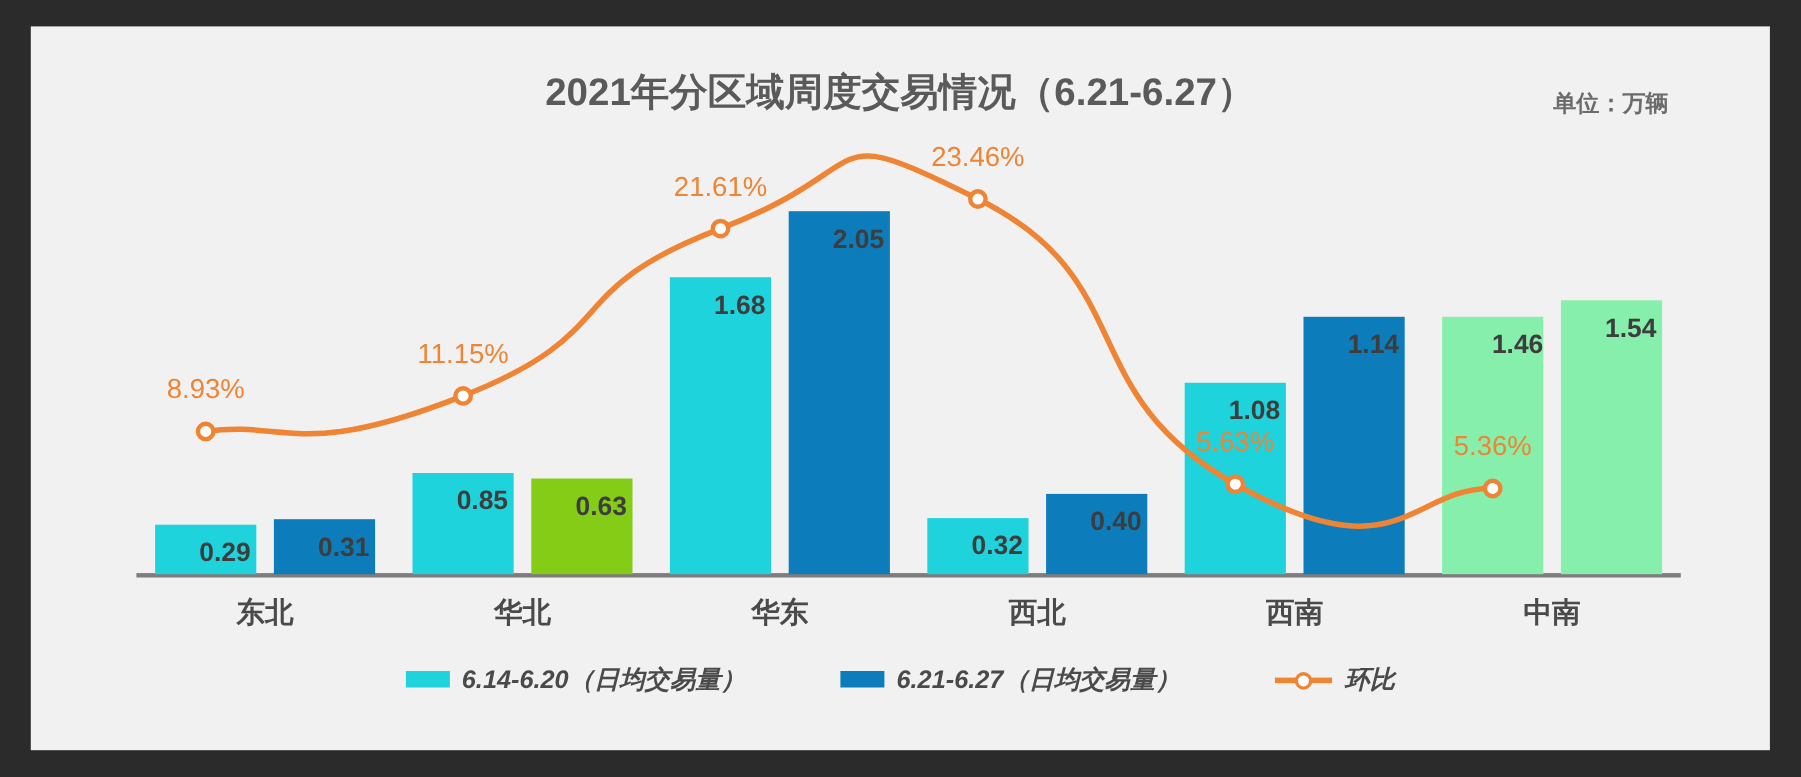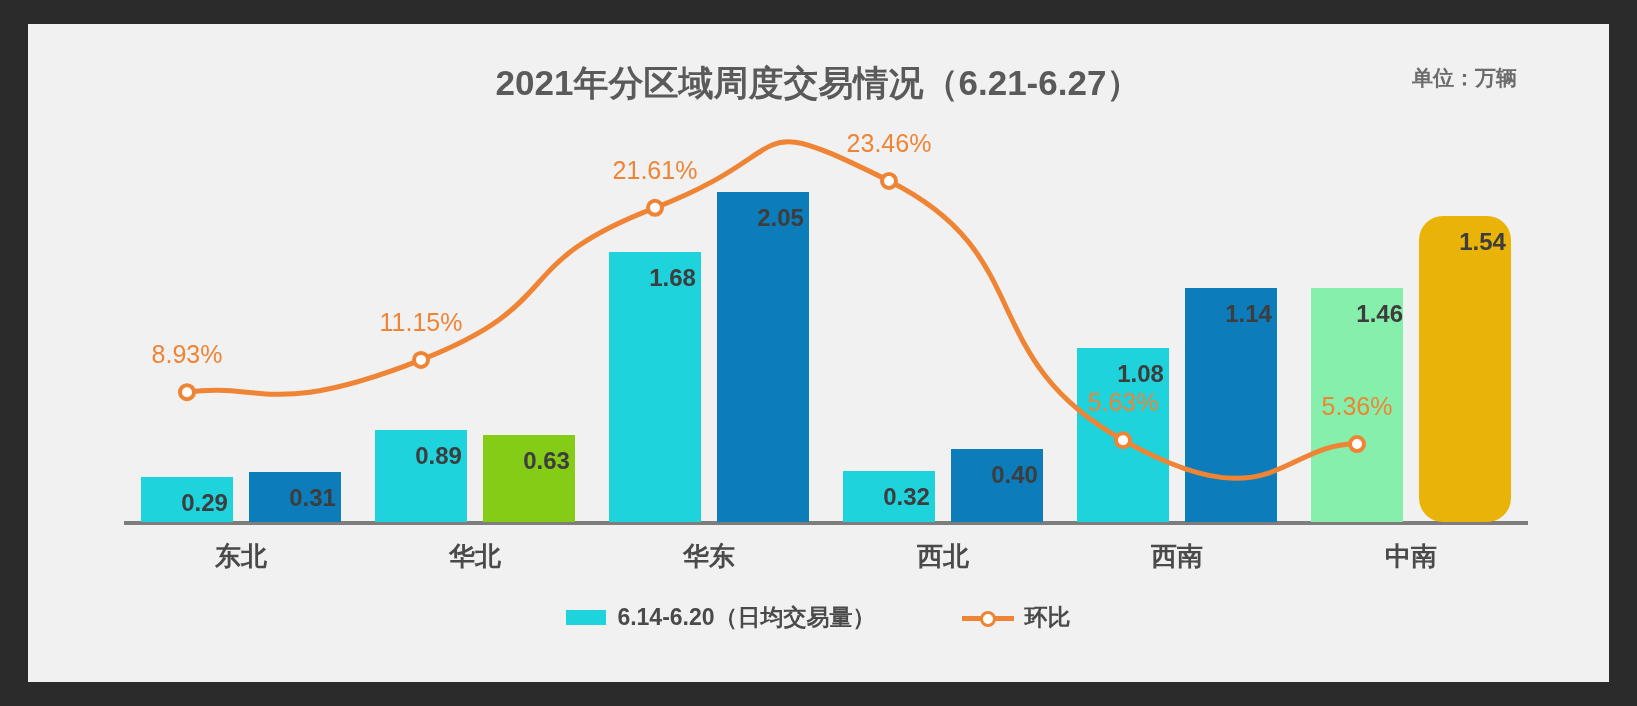--- a/index.html
+++ b/index.html
@@ -32,21 +32,21 @@
     text-align: center;
     font-size: 35px;
     font-weight: bold;
     color: #5a5a5a;
     letter-spacing: 0px;
     white-space: nowrap;
   }
   #unit-label {
     position: absolute;
     right: 92px;
-    top: 40px;
+    top: 56px;
     font-size: 21px;
     font-weight: bold;
     color: #6b6b6b;
     white-space: nowrap;
   }
 
   
   #plot {
     position: absolute;
     left: 96px;
@@ -121,20 +121,21 @@
   
   #legend {
     position: absolute;
     left: 0;
     top: 578px;
     width: 100%;
     display: flex;
     justify-content: center;
     align-items: center;
     gap: 86px;
+    font-style: italic;
   }
   .legend-item {
     display: flex;
     align-items: center;
     gap: 11px;
     font-size: 23px;
     font-weight: bold;
     color: #4a4a4a;
     white-space: nowrap;
   }
@@ -183,21 +184,21 @@
       <div class="group" style="left: 17px; width: 200px;">
         <div class="bar s1" style="height: 45px; left: 0px; background: rgb(31, 211, 220);">
           <span class="bar-value">0.29</span>
         </div>
         <div class="bar s2" style="height: 49.8638px; left: 108px; background: rgb(13, 124, 186);">
           <span class="bar-value">0.31</span>
         </div>
       </div>
       <div class="group" style="left: 251px; width: 200px;">
         <div class="bar s1" style="height: 91.6851px; left: 0px; background: rgb(31, 211, 220);">
-          <span class="bar-value">0.89</span>
+          <span class="bar-value">0.85</span>
         </div>
         <div class="bar s2" style="height: 87px; left: 108px; background: #84cc16;">
           <span class="bar-value">0.63</span>
         </div>
       </div>
       <div class="group" style="left: 485px; width: 200px;">
         <div class="bar s1" style="height: 270.23px; left: 0px; background: rgb(31, 211, 220);">
           <span class="bar-value">1.68</span>
         </div>
         <div class="bar s2" style="height: 329.745px; left: 108px; background: rgb(13, 124, 186);">
@@ -217,21 +218,21 @@
           <span class="bar-value">1.08</span>
         </div>
         <div class="bar s2" style="height: 234px; left: 108px; background: rgb(13, 124, 186);">
           <span class="bar-value">1.14</span>
         </div>
       </div>
       <div class="group" style="left: 1187px; width: 200px;">
         <div class="bar s1" style="height: 234px; left: 0px; background: #86efac; text-align: right;">
           <span class="bar-value">1.46</span>
         </div>
-        <div class="bar s2" style="height: 306px; left: 108px; background: #eab308; border-radius: 24px;">
+        <div class="bar s2" style="height: 249px; left: 108px; background: #86efac;">
           <span class="bar-value">1.54</span>
         </div>
       </div>
     </div>
 
   <svg id="line-layer" viewBox="0 0 1404 378" preserveAspectRatio="none">
       <path d="M 63.0 248.2 C 137.9 237.8, 147.2 274.9, 297.0 215.9 C 446.8 156.9, 381.2 121.1, 531.0 63.8 C 680.8 6.6, 615.2 -37.4, 765.0 36.9 C 914.8 111.3, 849.2 211.9, 999.0 296.1 C 1148.8 380.4, 1158.1 298.8, 1233.0 300.1" fill="none" stroke="#ee8434" stroke-width="5" stroke-linecap="round"></path>
       <circle cx="63" cy="248.17153846153846" r="7" fill="#ffffff" stroke="#ee8434" stroke-width="4"></circle>
       <circle cx="297" cy="215.89615384615382" r="7" fill="#ffffff" stroke="#ee8434" stroke-width="4"></circle>
       <circle cx="531" cy="63.82384615384615" r="7" fill="#ffffff" stroke="#ee8434" stroke-width="4"></circle>
@@ -257,18 +258,22 @@
       <div class="cat-label" style="left: 1039px;">西南</div>
       <div class="cat-label" style="left: 1273px;">中南</div>
     </div>
 
   <div id="legend">
       <div class="legend-item">
         <span class="swatch cyan" style="background: rgb(31, 211, 220);"></span>
         <span>6.14-6.20（日均交易量）</span>
       </div>
       <div class="legend-item">
+        <span class="swatch blue" style="background: rgb(13, 124, 186);"></span>
+        <span>6.21-6.27（日均交易量）</span>
+      </div>
+      <div class="legend-item">
         <span class="swatch line"></span>
         <span>环比</span>
       </div>
     </div>
 
 </div>
 
 </body></html>

